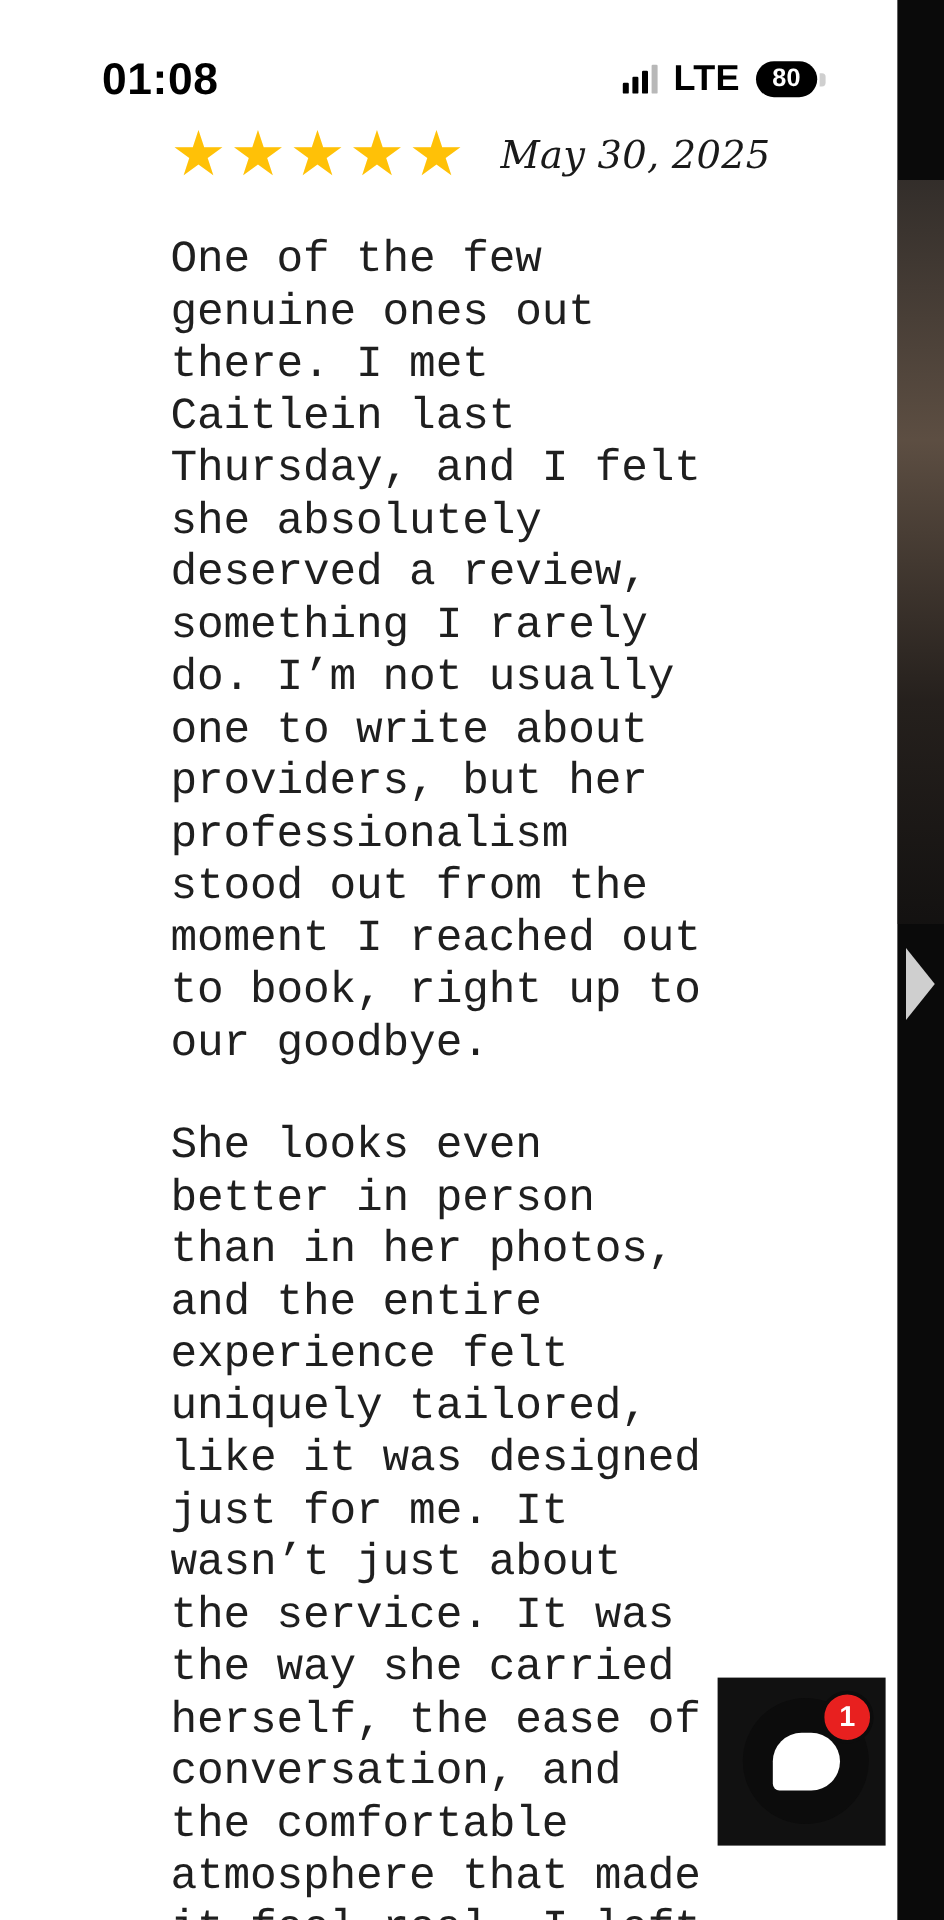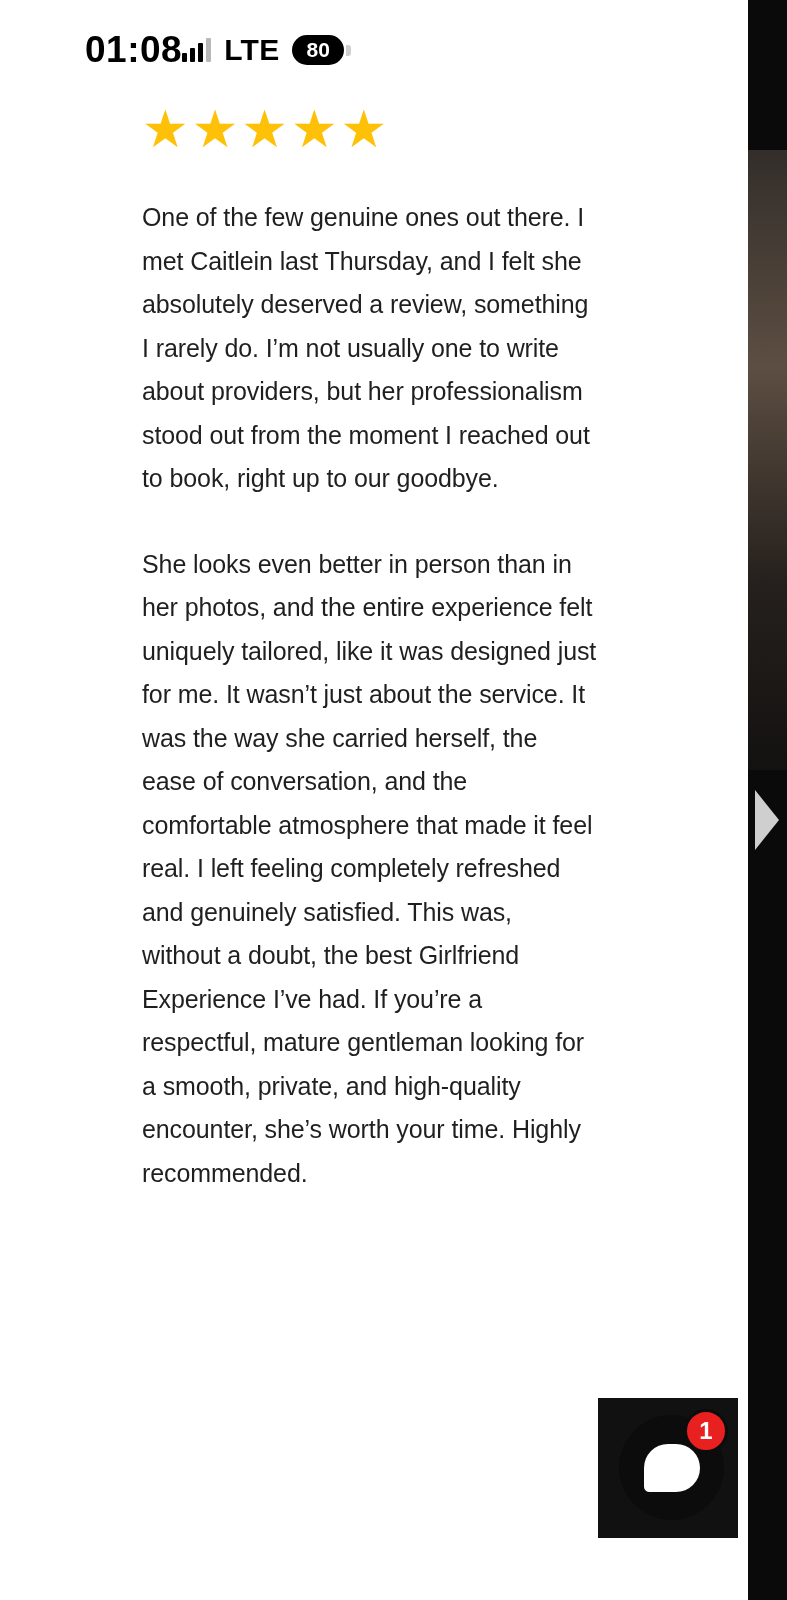--- a/index.html
+++ b/index.html
@@ -18,22 +18,23 @@
   #page {
     position:absolute;
     left:0; top:0;
     width:748px; height:1600px;
     background:#ffffff;
     overflow:hidden;
   }
   
   #statusbar {
     position:absolute;
-    left:0; top:0; width:748px; height:100px;
+    left:0; top:16px; width:748px; height:100px;
     display:flex; align-items:center;
+    justify-content:space-between;
     padding:0 60px 0 85px;
   }
   #clock {
     font-size:37px;
     font-weight:bold;
     letter-spacing:0.5px;
     color:#000;
     font-family:"Liberation Sans", sans-serif;
   }
   #status-right {
@@ -86,22 +87,22 @@
     line-height:52px;
   }
   #review-date {
     font-family:"DejaVu Serif", serif;
     font-style:italic;
     font-size:32px;
     color:#1a1a1a;
     letter-spacing:0.2px;
   }
   .review-para {
-    font-family:Liberation Sans, sans-serif;
-    font-size:25px;
+    font-family:Liberation Mono, monospace;
+    font-size:37px;
     line-height:43.5px;
     color:#1f1f1f;
     margin-top:34px;
     max-width:455px;
     letter-spacing:-0.1px;
   }
   .review-para.second { margin-top:42px; }
 
   
   #chat-widget {
@@ -190,20 +191,21 @@
     <div id="review">
 
       <div id="review-head">
         <div id="stars">
           <span>★</span>
           <span>★</span>
           <span>★</span>
           <span>★</span>
           <span>★</span>
         </div>
+        <div id="review-date">May 30, 2025</div>
       </div>
 
       <p class="review-para">One of the few genuine ones out there. I met Caitlein last Thursday, and I felt she absolutely deserved a review, something I rarely do. I’m not usually one to write about providers, but her professionalism stood out from the moment I reached out to book, right up to our goodbye.</p>
       <p class="review-para second">She looks even better in person than in her photos, and the entire experience felt uniquely tailored, like it was designed just for me. It wasn’t just about the service. It was the way she carried herself, the ease of conversation, and the comfortable atmosphere that made it feel real. I left feeling completely refreshed and genuinely satisfied. This was, without a doubt, the best Girlfriend Experience I’ve had. If you’re a respectful, mature gentleman looking for a smooth, private, and high-quality encounter, she’s worth your time. Highly recommended.</p>
 
     </div>
 
     <div id="chat-backdrop"></div>
     <div id="chat-widget">
       <div id="chat-btn">

